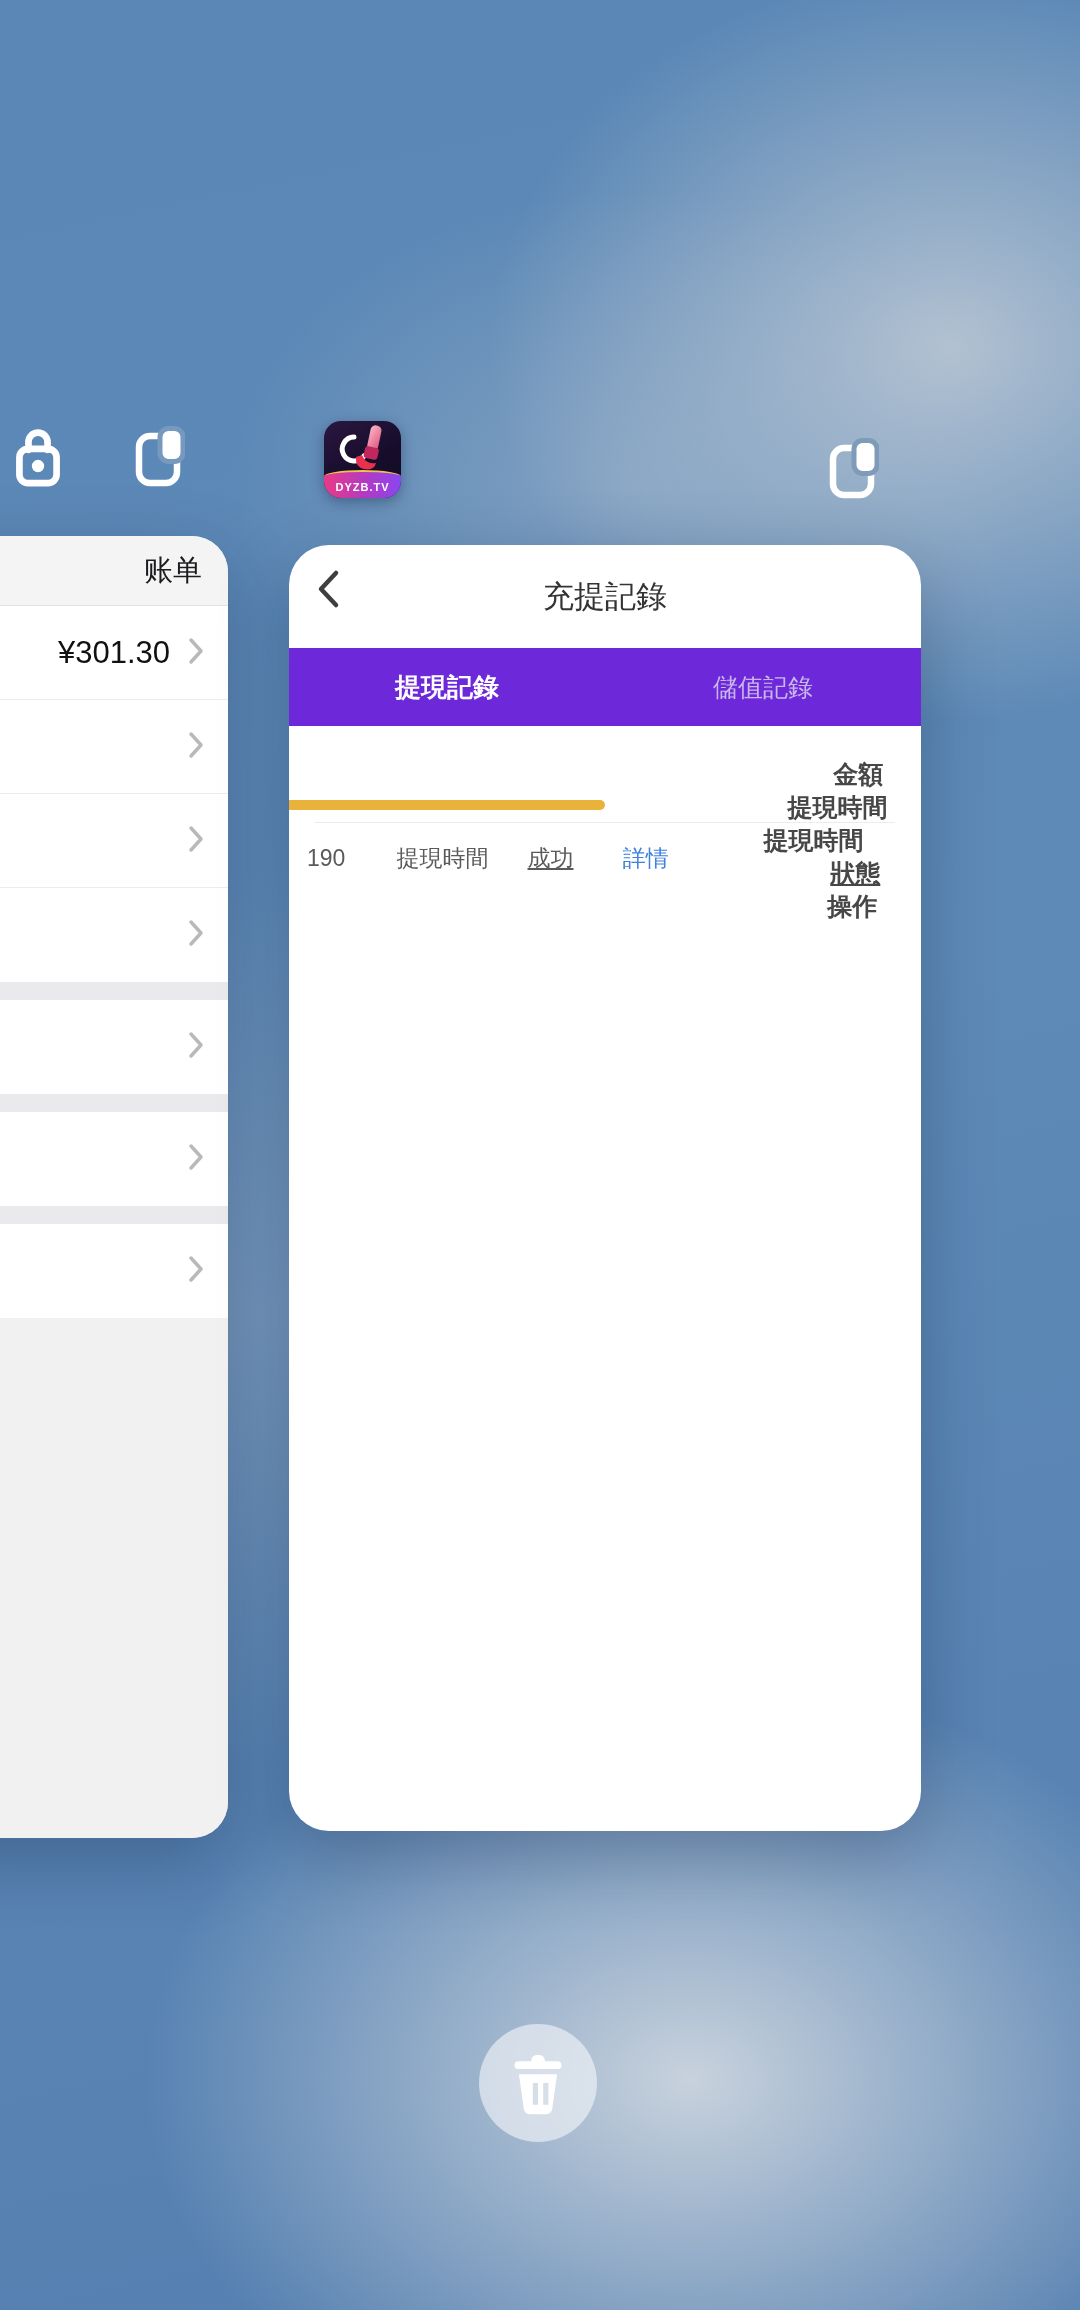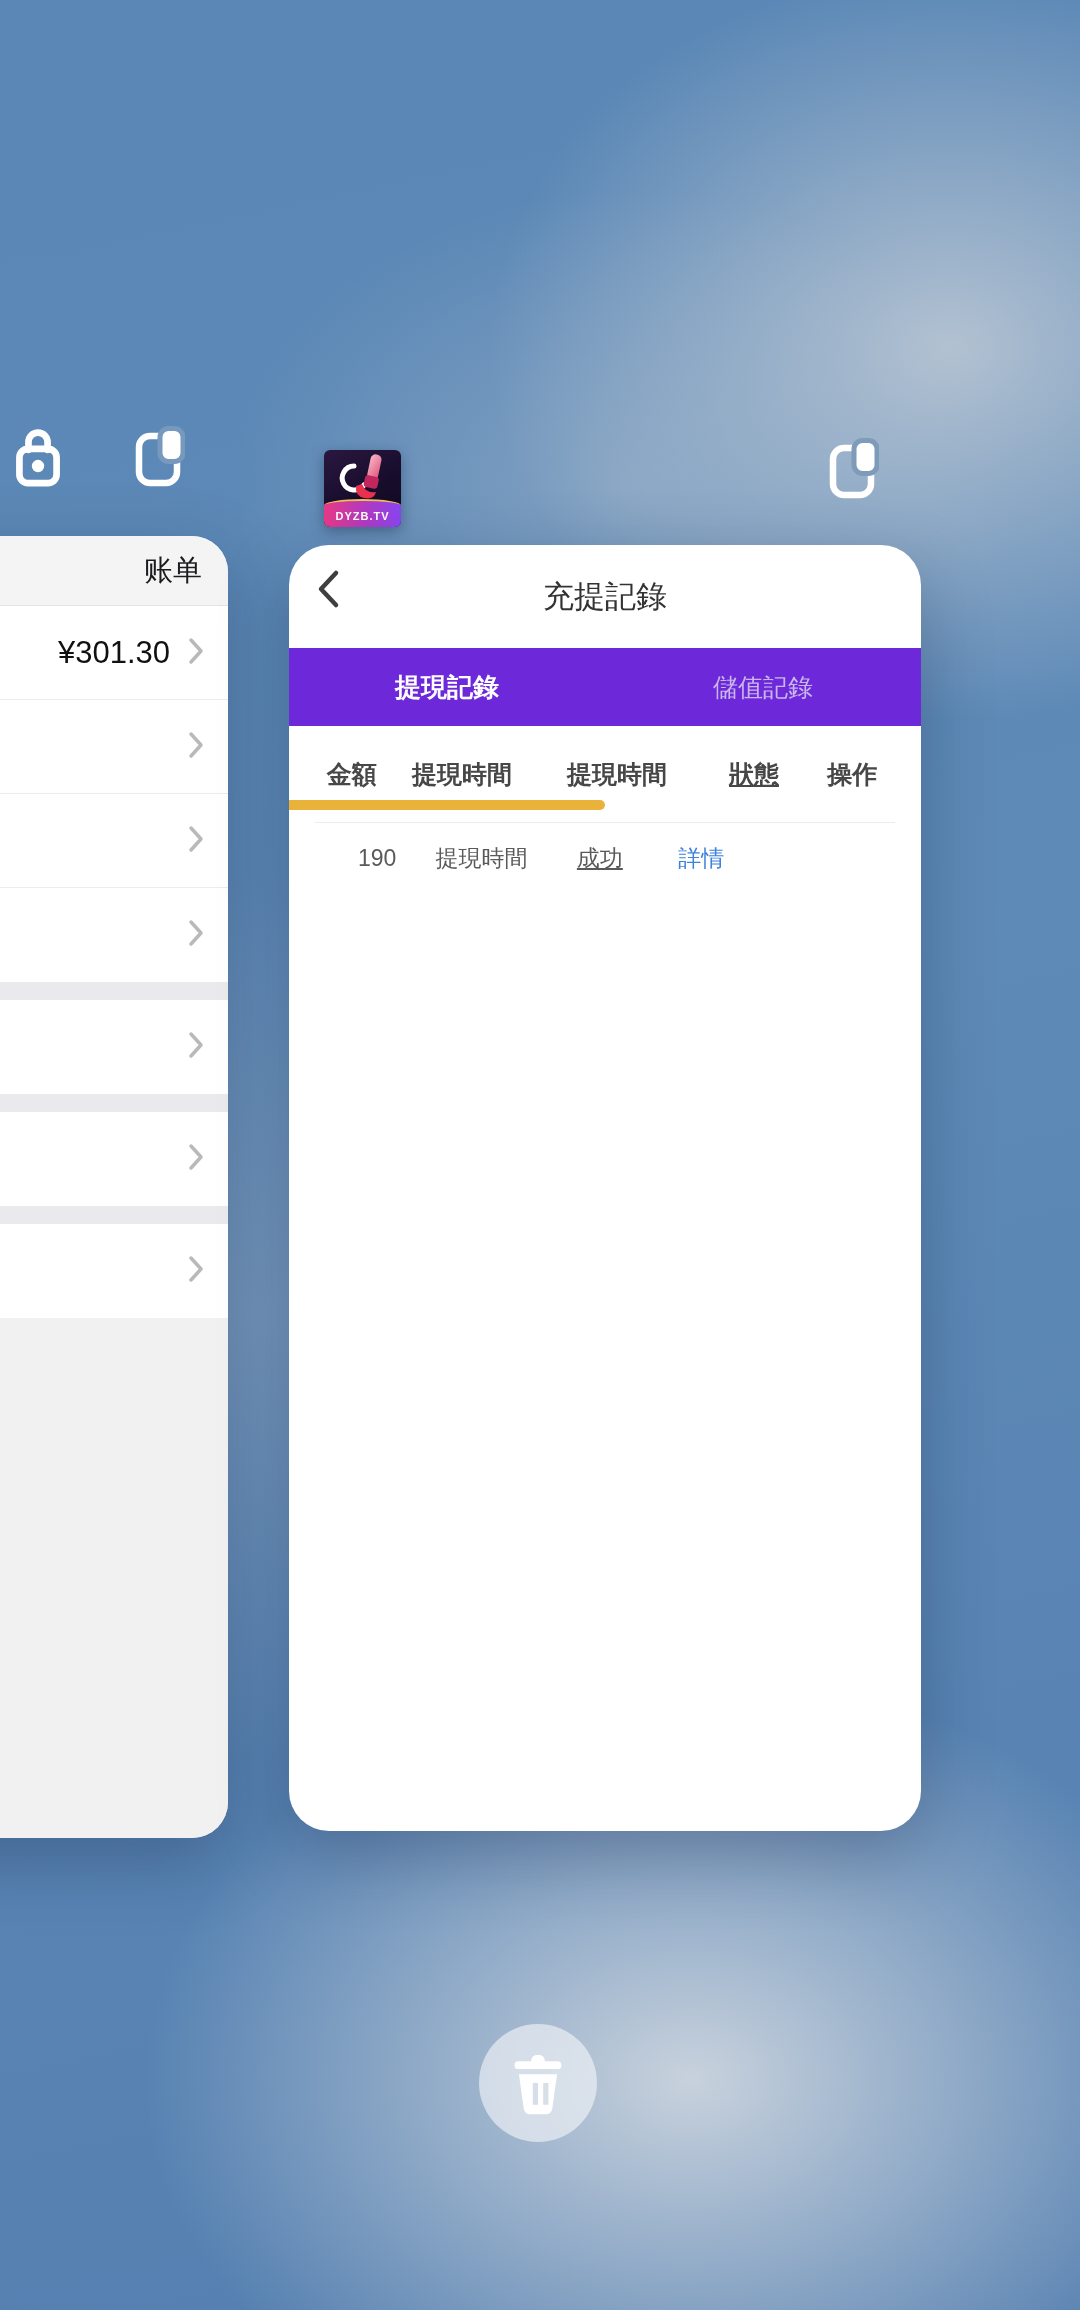--- a/index.html
+++ b/index.html
@@ -11,21 +11,21 @@
       radial-gradient(ellipse 760px 560px at 64% 90%, rgba(206,214,223,.95), rgba(206,214,223,0) 72%),
       radial-gradient(ellipse 560px 420px at 58% 21%, rgba(160,181,203,.55), rgba(160,181,203,0) 70%),
       radial-gradient(ellipse 520px 640px at 24% 57%, rgba(150,172,197,.45), rgba(150,172,197,0) 70%),
       linear-gradient(168deg,#5a87b6 0%,#5e8ab7 45%,#547fb0 100%);
   }
   .abs{position:absolute;}
   
   .icon-btn{position:absolute;}
   
   .app-icon{
-    position:absolute;left:324px;top:450px;width:77px;height:77px;border-radius:6px;
+    position:absolute;left:324px;top:421px;width:77px;height:77px;border-radius:17px;
     background:linear-gradient(150deg,#2a1740 0%,#170d2b 55%,#120a22 100%);
     overflow:hidden;box-shadow:0 4px 14px rgba(10,20,50,.35);
   }
   .app-icon .glyph{position:absolute;left:0;top:0;width:77px;height:52px;}
   .app-icon .band{
     position:absolute;left:0;bottom:0;width:100%;height:26px;
     background:linear-gradient(90deg,#e93a86 0%,#b13ac4 55%,#8a46f2 100%);
     border-radius:100% 100% 0 0 / 46% 46% 0 0;
     border-top:2px solid #f0c24e;
     display:flex;align-items:center;justify-content:center;
@@ -68,29 +68,29 @@
     height:78px;background:#6d28d9;display:flex;position:relative;
   }
   .tab{flex:1;display:flex;align-items:center;justify-content:center;}
   .tab.active span{color:#ffffff;font-weight:bold;font-size:26px;}
   .tab.inactive span{color:#c9b7ec;font-size:25px;}
   .tab-underline{
     position:absolute;left:0;top:152px;width:316px;height:10px;
     background:#e9b33b;border-radius:0 6px 6px 0;
   }
   .table-head{
-    display:flex;margin-top:32px;height:44px;align-items:flex-start;
-    padding:0 18px;box-sizing:border-box;
+    display:flex;margin-top:32px;height:44px;align-items:flex-end;
+    padding:0 18px;box-sizing:border-box;flex-direction:column;
   }
   .table-head .col{font-weight:bold;color:#474747;font-size:25px;text-align:center;}
   .tdivider{height:1px;background:#ececec;margin:20px 26px 0 26px;}
   .table-row{
     display:flex;padding:18px 18px 0 18px;box-sizing:border-box;align-items:flex-start;
   }
-  .table-row .col{color:#5a5a5a;font-size:23px;text-align:right;line-height:34px;}
+  .table-row .col{color:#5a5a5a;font-size:23px;text-align:left;line-height:34px;}
   .col.c1{width:15%;}
   .col.c2{width:22%;}
   .col.c3{width:30%;}
   .col.c4{width:16%;text-decoration:underline;}
   .col.c5{width:17%;}
   .link{color:#3f82dc !important;}
   
   .trash-btn{
     left:479px;top:2024px;width:118px;height:118px;border-radius:50%;
     background:rgba(238,242,246,.66);

